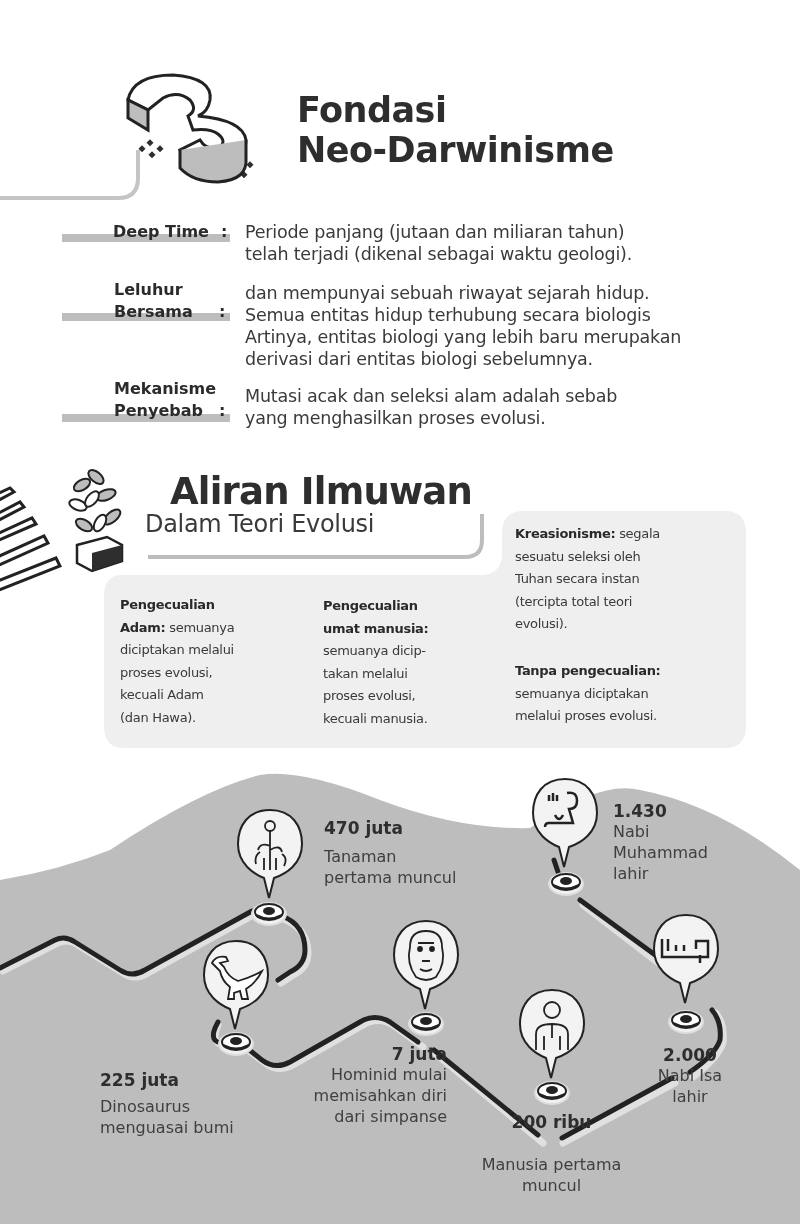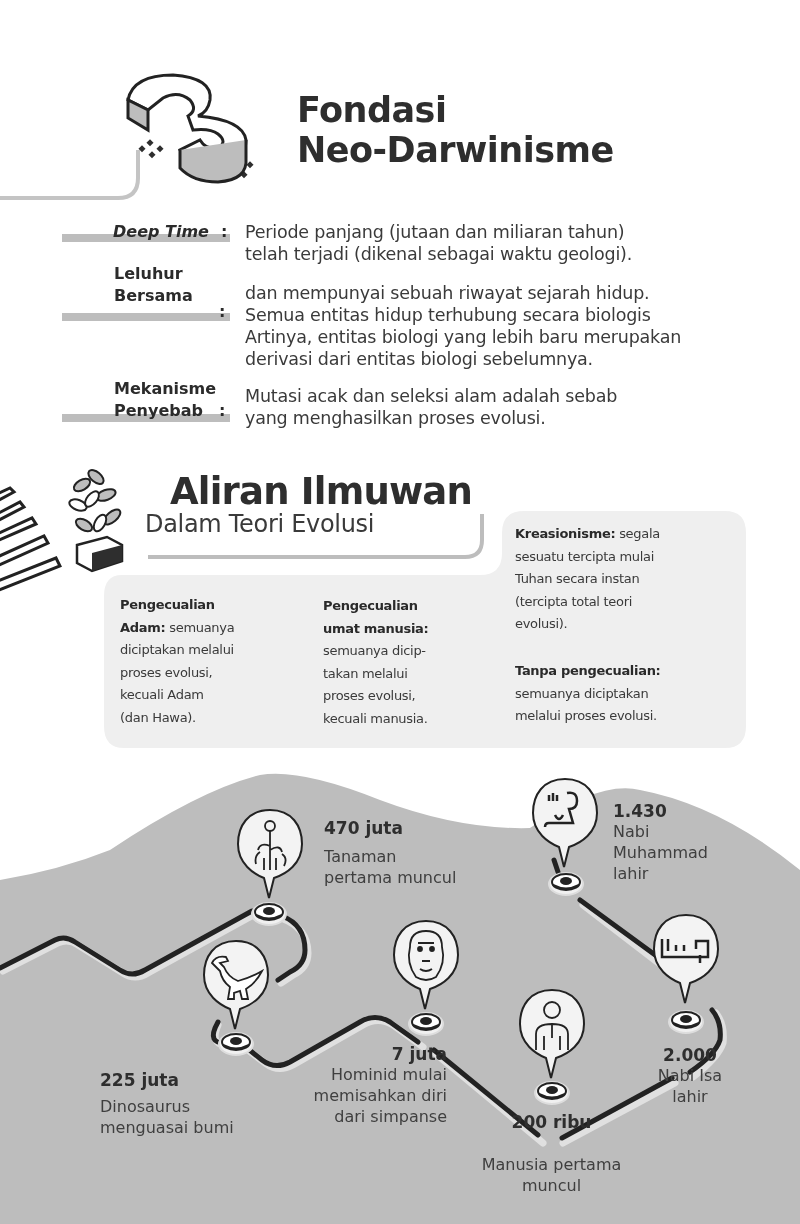--- a/index.html
+++ b/index.html
@@ -1,21 +1,21 @@
 <!DOCTYPE html>
 <html><head>
 <meta charset="utf-8">
 <style>
   html, body { margin: 0; padding: 0; }
   body { width: 800px; height: 1224px; background: #ffffff; position: relative; overflow: hidden;
          font-family: "DejaVu Sans", sans-serif; color: #333333; }
   .abs { position: absolute; }
   .h1 { font-weight: bold; font-size: 35px; line-height: 38px; color: #2e2e2e; letter-spacing: -0.5px; }
   .term { font-weight: bold; font-size: 16px; line-height: 22px; color: #2b2b2b; }
-  .term.i { font-style: italic; }
+  .term.i { }
   .bar { position: absolute; height: 8px; background: #bdbdbd; }
   .def { font-size: 17.5px; line-height: 22px; color: #3a3a3a; letter-spacing: -0.2px; }
   .def .it { }
   .aliran-title { font-weight: bold; font-size: 37px; color: #2e2e2e; letter-spacing: -0.8px; }
   .aliran-sub { font-size: 24px; color: #3a3a3a; font-weight: normal; letter-spacing: -0.3px; }
   .card { font-size: 13px; line-height: 22.5px; color: #3a3a3a; letter-spacing: -0.3px; }
   .card b { color: #2a2a2a; }
   .tl-num { font-weight: bold; font-size: 17px; color: #2e2e2e; }
   .tl-desc { font-size: 16px; line-height: 21px; color: #3f3f3f; }
 </style>
@@ -55,21 +55,21 @@
 
   <div class="bar" style="left:62px;top:234px;width:168px"></div>
   <div class="abs term i" style="left:113px;top:221px">Deep Time</div>
   <div class="abs term" style="left:221px;top:221px">:</div>
   <div class="abs def" style="left:245px;top:221px">
     <div>Periode panjang (jutaan dan miliaran tahun)</div>
     <div>telah terjadi (dikenal sebagai waktu geologi).</div>
   </div>
 
   <div class="bar" style="left:62px;top:313px;width:168px"></div>
-  <div class="abs term" style="left:114px;top:263px">
+  <div class="abs term" style="left:114px;top:279px">
     <div>Leluhur</div>
     <div>Bersama</div>
   </div>
   <div class="abs term" style="left:219px;top:301px">:</div>
   <div class="abs def" style="left:245px;top:282px">
     <div>dan mempunyai sebuah riwayat sejarah hidup.</div>
     <div>Semua entitas hidup terhubung secara biologis</div>
     <div class="it">Artinya, entitas biologi yang lebih baru merupakan</div>
     <div class="it">derivasi dari entitas biologi sebelumnya.</div>
   </div>
@@ -135,21 +135,21 @@
     <div><b>Pengecualian</b></div>
     <div><b>umat manusia:</b></div>
     <div>semuanya dicip-</div>
     <div>takan melalui</div>
     <div>proses evolusi,</div>
     <div>kecuali manusia.</div>
   </div>
 
   <div class="abs card" style="left:515px;top:523px;width:230px">
     <div><b>Kreasionisme:</b><span> segala</span></div>
-    <div>sesuatu tercipta mulai</div>
+    <div>sesuatu seleksi oleh</div>
     <div>Tuhan secara instan</div>
     <div>(tercipta total teori</div>
     <div>evolusi).</div>
   </div>
 
   <div class="abs card" style="left:515px;top:660px;width:230px">
     <div><b>Tanpa pengecualian:</b></div>
     <div>semuanya diciptakan</div>
     <div>melalui proses evolusi.</div>
   </div>

